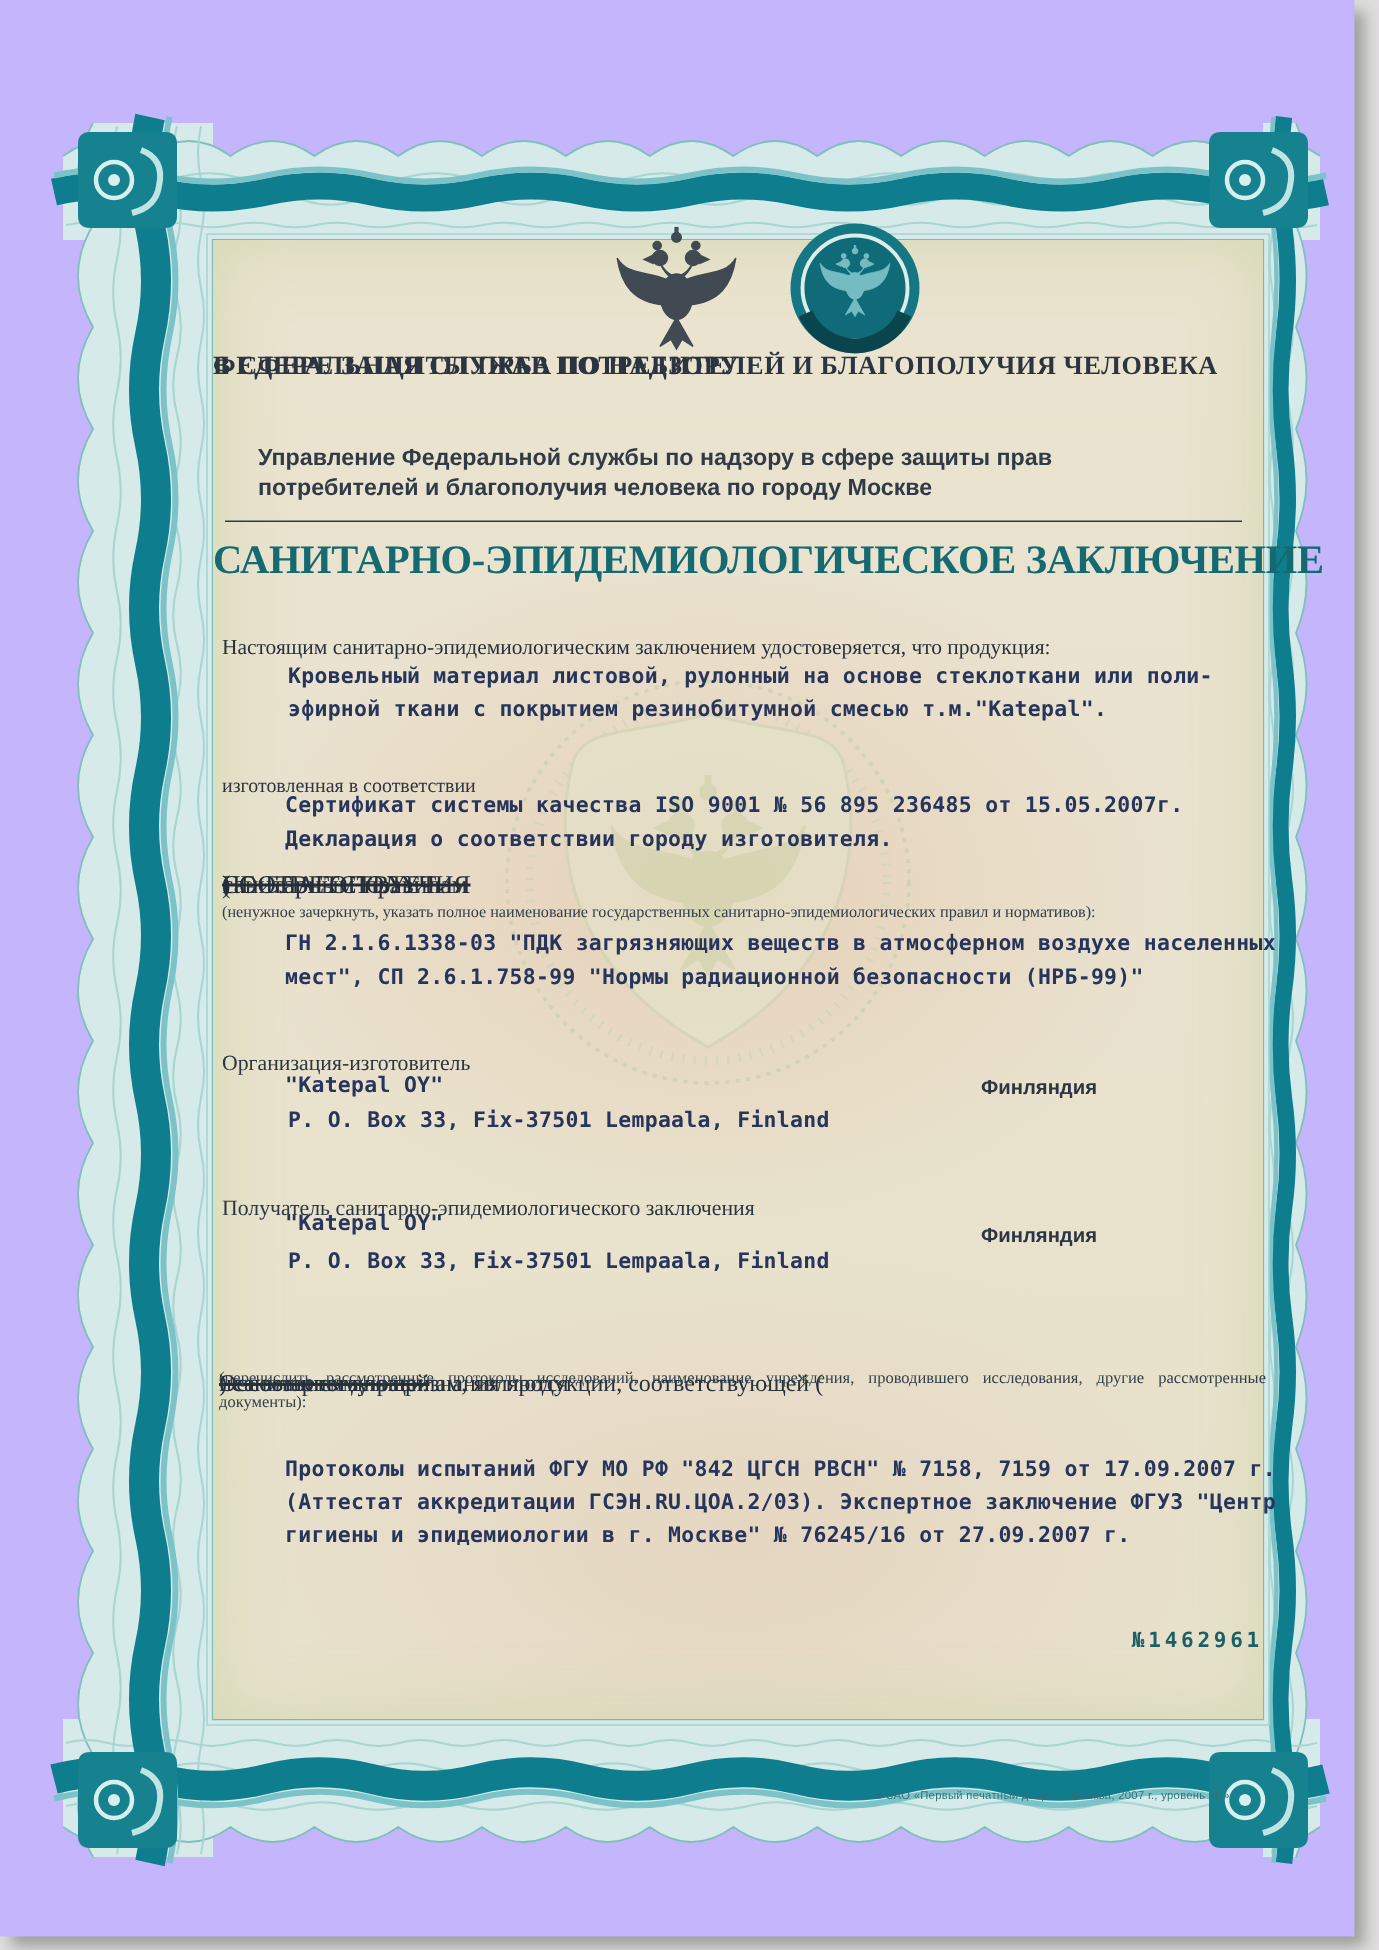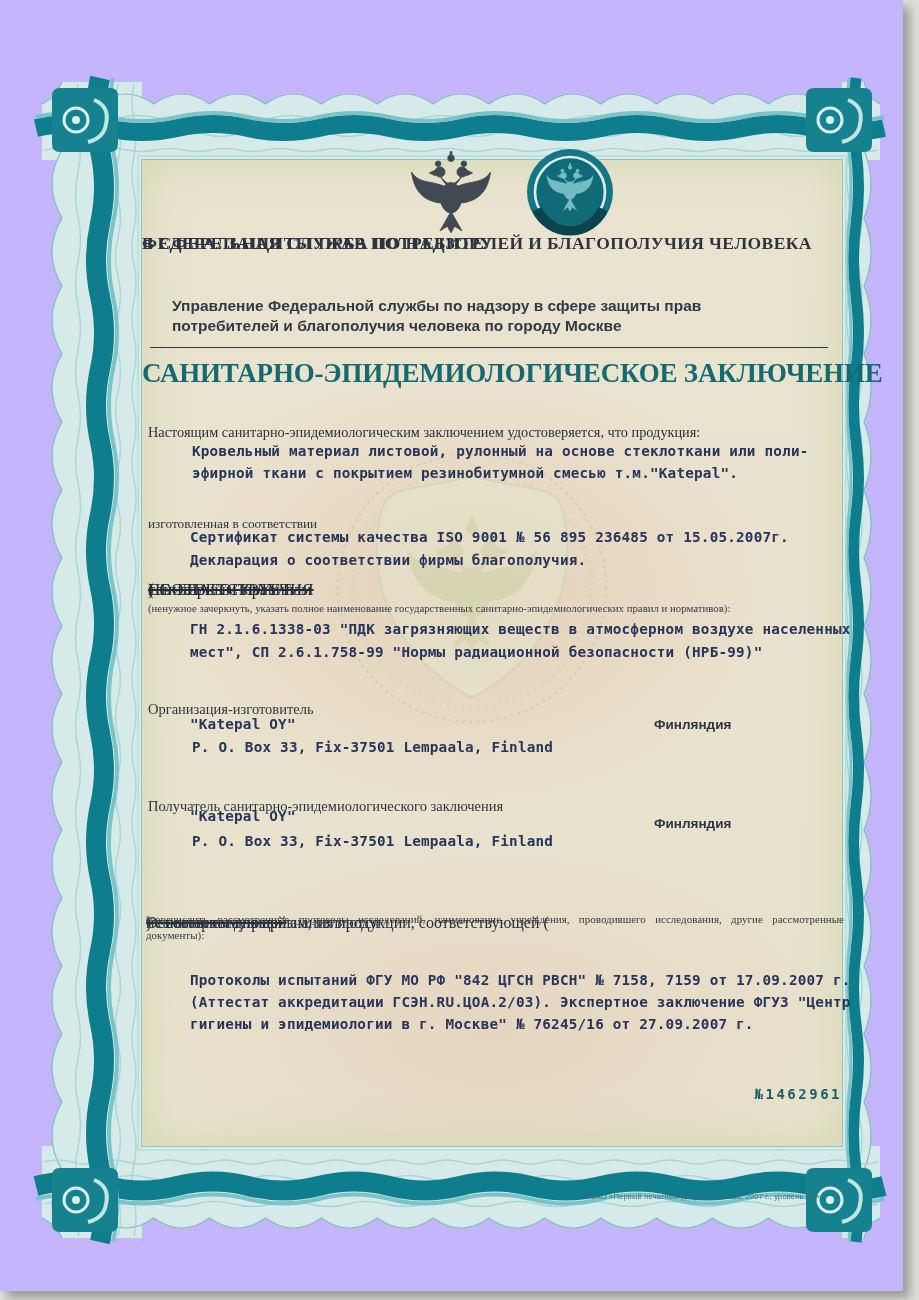--- a/index.html
+++ b/index.html
@@ -176,21 +176,21 @@
 
       <div class="doc-title">САНИТАРНО-ЭПИДЕМИОЛОГИЧЕСКОЕ ЗАКЛЮЧЕНИЕ</div>
 
 
       <div class="intro">Настоящим санитарно-эпидемиологическим заключением удостоверяется, что продукция:</div>
       <div class="tw desc1">Кровельный материал листовой, рулонный на основе стеклоткани или поли-</div>
       <div class="tw desc2">эфирной ткани с покрытием резинобитумной смесью т.м."Katepal".</div>
 
       <div class="made">изготовленная в соответствии</div>
       <div class="tw cert">Сертификат системы качества ISO 9001 № 56 895 236485 от 15.05.2007г.</div>
-      <div class="tw decl">Декларация о соответствии фирмы благополучия.</div>
+      <div class="tw decl">Декларация о соответствии городу изготовителя.</div>
 
       <div class="conform">
         <span>СООТВЕТСТВУЕТ</span>
         <span>
             <span>(</span>
             <s>НЕ БЛАГОПОЛУЧИЯ</s>
             <span>)</span>
           </span>
         <span>санитарным правилам</span>
       </div>

